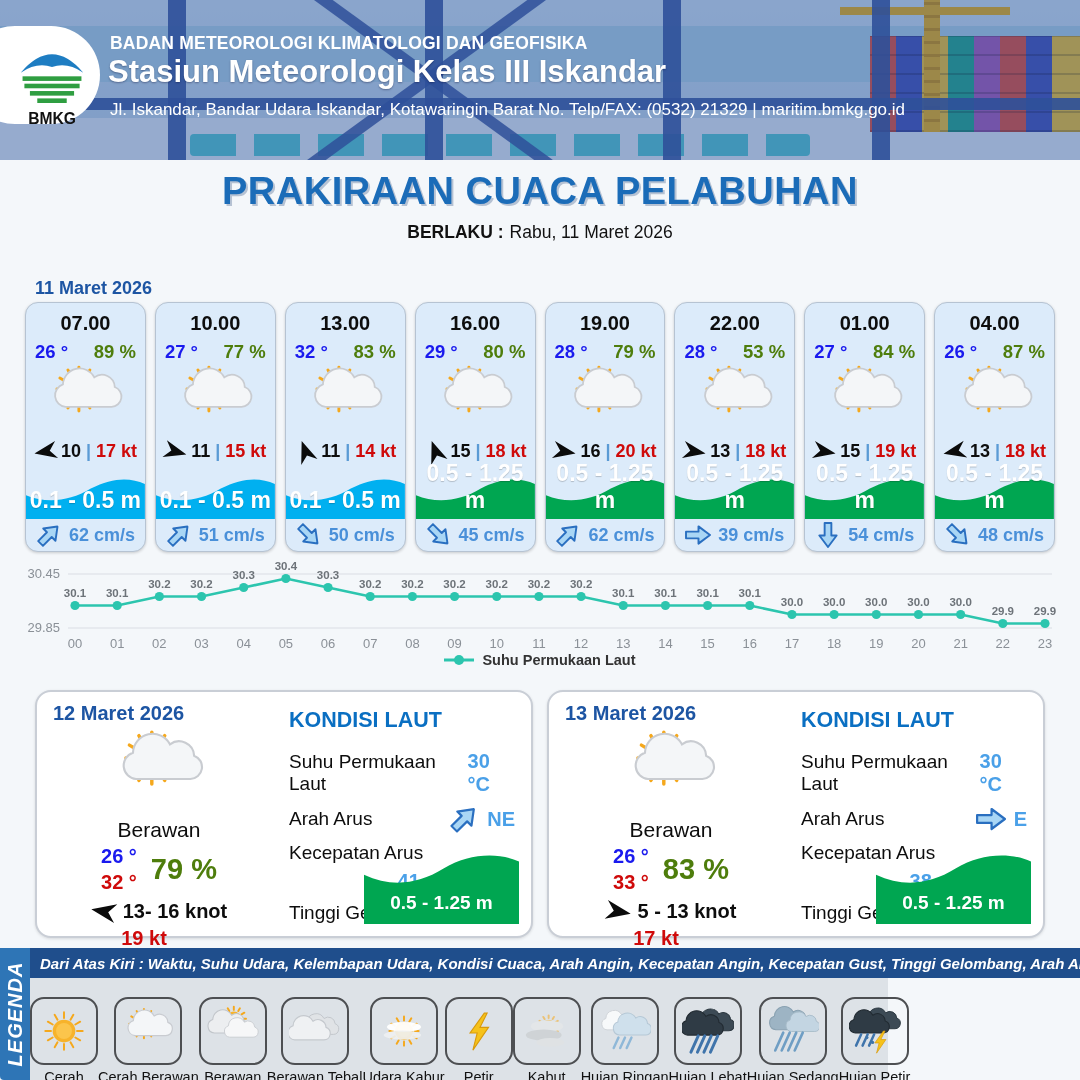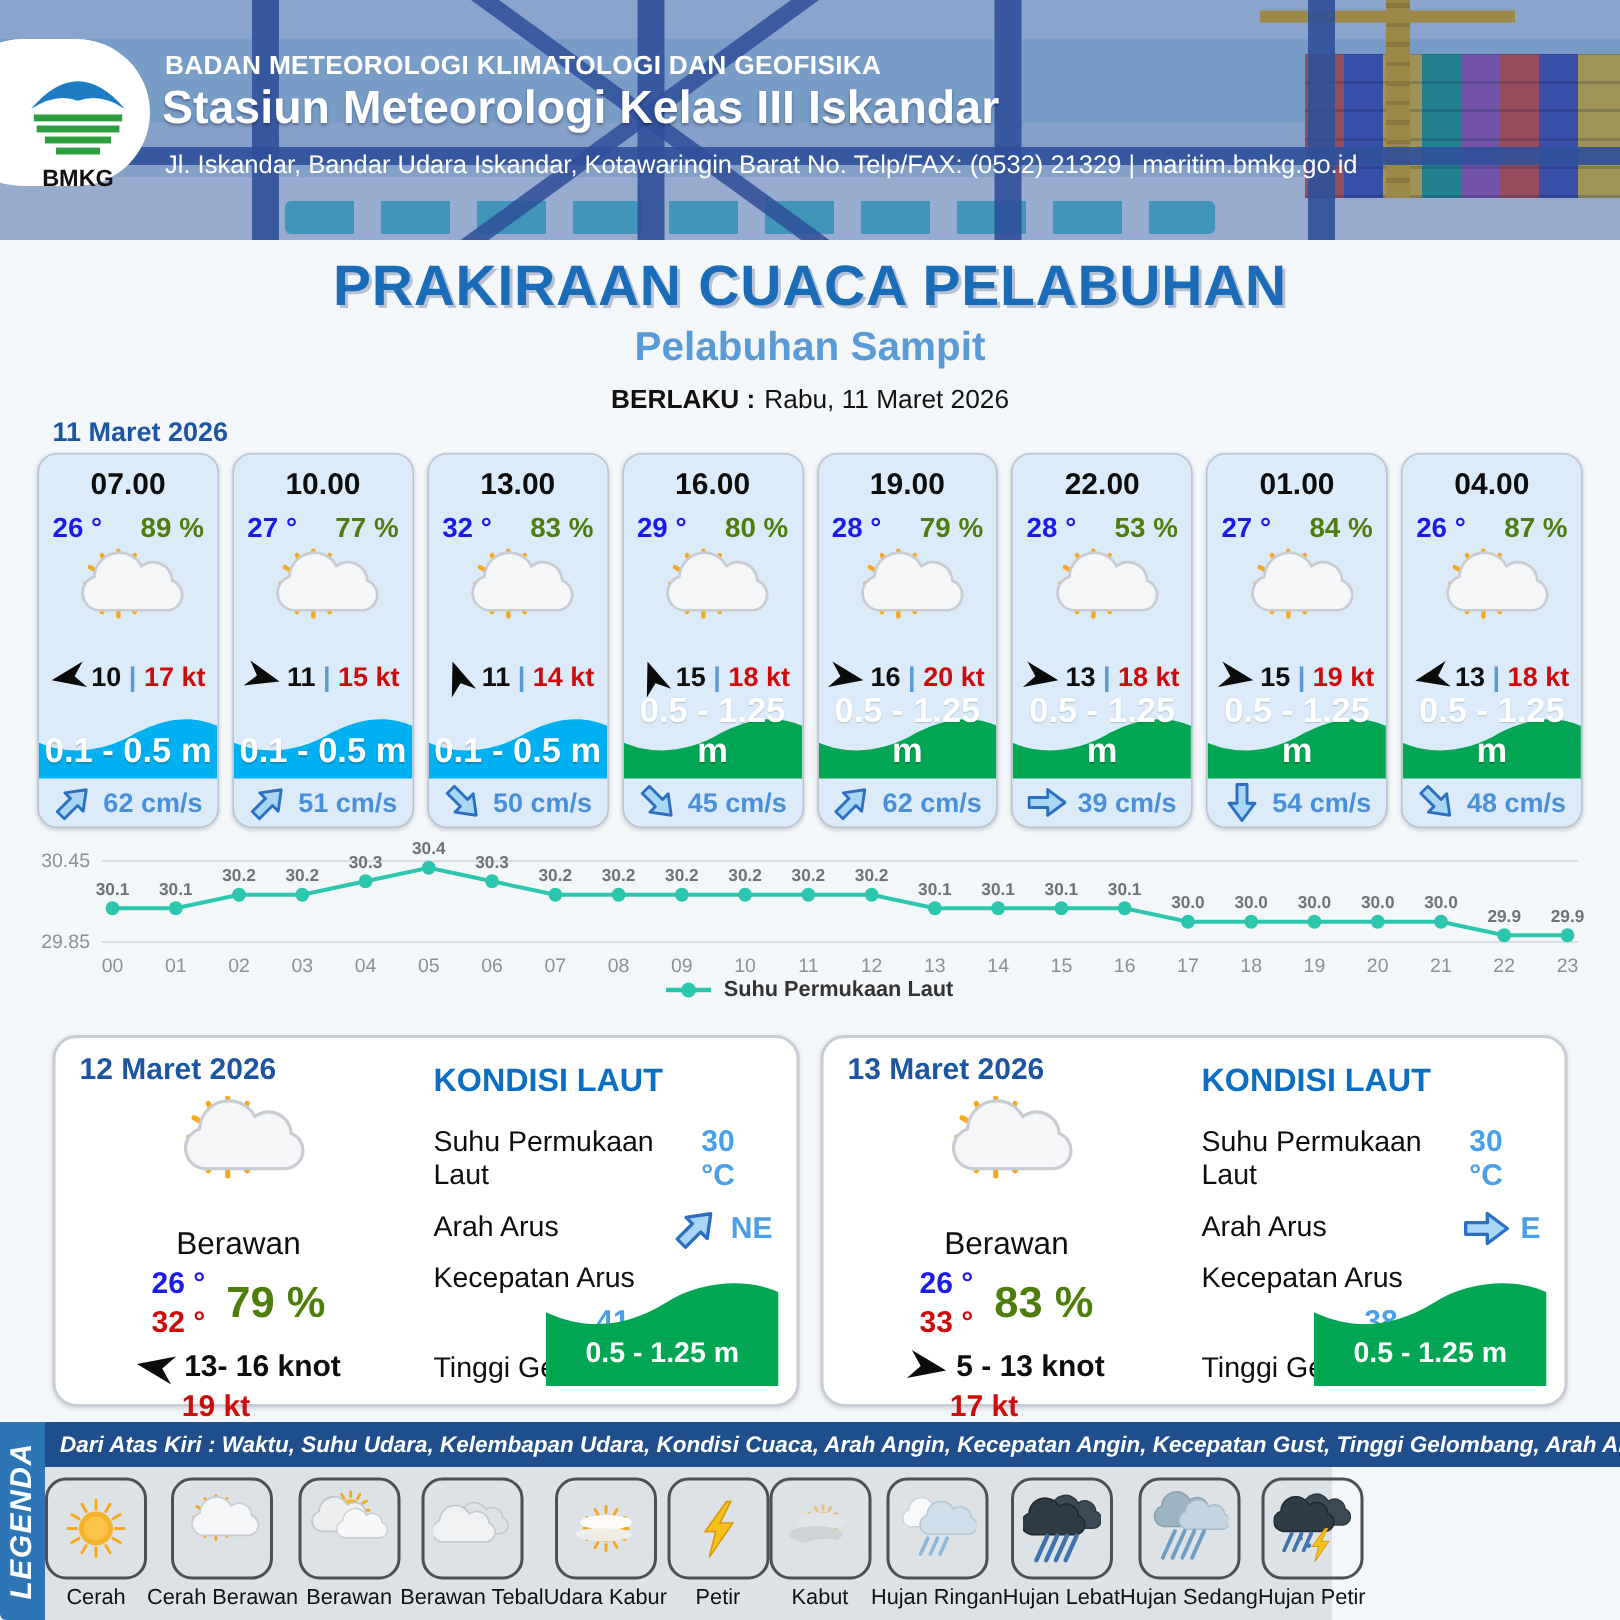--- a/index.html
+++ b/index.html
@@ -79,21 +79,21 @@
   .sea-val-line{text-align:right;color:#4aa0e8;font-weight:bold;font-size:20px;margin-top:6px;padding-right:4px;}
   .sea-wavebox{position:absolute;right:-4px;bottom:2px;width:155px;height:80px;}
   .sea-wavebox svg{position:absolute;inset:0;width:100%;height:100%;}
   .wavebox-text{position:absolute;left:0;right:0;bottom:10px;text-align:center;color:#fff;font-weight:bold;font-size:19px;}
 
   
   .legend{position:absolute;left:0;top:948px;width:1080px;height:132px;}
   .lg-band{position:absolute;left:0;top:0;width:30px;height:132px;background:#2e75b6;border-radius:0 0 0 4px;}
   .lg-band span{position:absolute;left:50%;top:50%;transform:translate(-50%,-50%) rotate(-90deg);color:#fff;font-weight:bold;font-style:italic;font-size:20px;letter-spacing:1px;white-space:nowrap;}
   .lg-cap{position:absolute;left:30px;top:0;width:1050px;height:30px;background:#1f4e8c;color:#fff;font-style:italic;font-weight:bold;font-size:15px;display:flex;align-items:center;padding-left:10px;box-sizing:border-box;white-space:nowrap;overflow:hidden;}
-  .lg-body{position:absolute;left:30px;top:30px;width:858px;height:102px;background:#dde2e7;display:flex;justify-content:space-around;align-items:flex-start;padding-top:7px;box-sizing:border-box;}
+  .lg-body{position:absolute;left:30px;top:30px;width:858px;height:102px;background:#dde2e7;display:flex;justify-content:space-around;align-items:flex-start;padding-top:19px;box-sizing:border-box;}
   .lg-item{display:flex;flex-direction:column;align-items:center;}
   .lg-tile{width:64px;height:64px;border:2.5px solid #4d4f52;border-radius:14px;display:flex;align-items:center;justify-content:center;}
   .lg-label{margin-top:4px;font-size:14.5px;color:#111;white-space:nowrap;}
 </style>
 </head>
 <body>
 
 <div id="page">
 
   <div class="hdr">
@@ -127,21 +127,20 @@
         <text x="50" y="102" text-anchor="middle" font-size="17" font-weight="bold" fill="#111">BMKG</text>
       </svg>
       <div class="h-line1">BADAN METEOROLOGI KLIMATOLOGI DAN GEOFISIKA</div>
       <div class="h-line2">Stasiun Meteorologi Kelas III Iskandar</div>
       <div class="h-line3">Jl. Iskandar, Bandar Udara Iskandar, Kotawaringin Barat No. Telp/FAX: (0532) 21329 | maritim.bmkg.go.id</div>
     </div>
   </div>
 
   <div class="title-sec">
     <div class="t-main">PRAKIRAAN CUACA PELABUHAN</div>
-    <div class="t-sub">Pelabuhan Sampit</div>
     <div class="t-valid">
       <span><b>BERLAKU :</b><span class="v">Rabu, 11 Maret 2026</span></span>
     </div>
   </div>
 
   <div class="fc-date">11 Maret 2026</div>
   <div class="cards">
 
       <div class="card">
         <div class="fc-time">07.00</div>

